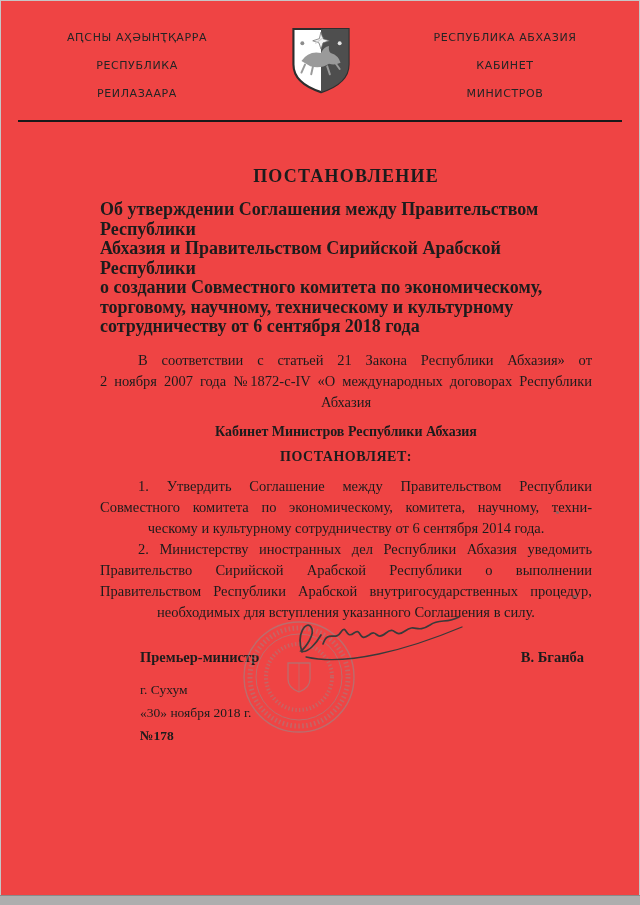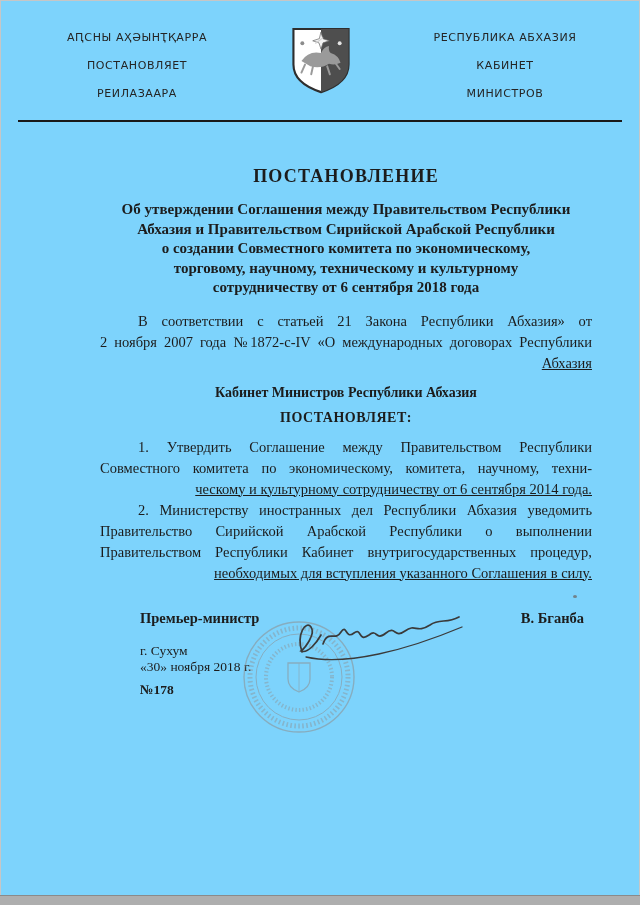--- a/index.html
+++ b/index.html
@@ -1,66 +1,66 @@
 <!DOCTYPE html>
 <html><head>
 <meta charset="utf-8">
 <style>
   html,body { margin:0; padding:0; background:#e9e9e9; }
   .page {
-    position:relative; width:640px; height:905px; background:#7dd3fc;
+    position:relative; width:640px; height:905px; background:#ef4444;
     overflow:hidden; color:#1c1c1c;
     font-family:"Liberation Serif","DejaVu Serif",serif;
     box-shadow: inset 0 0 0 1px #c6c6c6;
   }
   
   .letterhead { display:flex; justify-content:space-between; align-items:flex-start; padding:24px 26px 0 28px; }
   .lh-col { width:218px; text-align:center; font-family:"DejaVu Sans","Liberation Sans",sans-serif;
             font-size:11px; letter-spacing:.6px; color:#242424; }
   .lh-col div { line-height:28px; white-space:nowrap; }
   .emblem { margin-top:1px; }
   .rule { margin:12px 18px 0 18px; border-top:2px solid #191919; }
   
   .body-col { margin-left:100px; margin-right:48px; }
   .doc-title { margin-top:44px; text-align:center; font-weight:bold; font-size:18px; letter-spacing:1.2px; }
-  .subject { margin-top:13px; text-align:center; font-weight:bold; font-size:15px; line-height:19.5px; }
+  .subject { margin-top:13px; text-align:left; font-weight:bold; font-size:18px; line-height:19.5px; }
   .para { font-size:14.5px; line-height:21px; }
   .preamble { margin-top:13px; }
   .jline { text-align:justify; text-align-last:justify; }
-  .jlast { text-align:right;text-decoration:underline; }
+  .jlast { text-align:center; }
   .indent { text-indent:38px; }
   .issuer { margin-top:11px; text-align:center; font-weight:bold; font-size:14px; }
   .resolves { margin-top:9px; text-align:center; font-weight:bold; font-size:14px; letter-spacing:.5px; }
   .clause-1 { margin-top:11px; }
   .clause-2 { margin-top:0; }
   .sign-row { margin-top:26px; display:flex; justify-content:space-between; align-items:baseline;
               padding-left:40px; font-weight:bold; font-size:14.5px; }
   .sign-name { margin-right:8px;text-align:right; }
   .footer-line { padding-left:40px; font-size:13.5px; }
   .fl-city { margin-top:16px; }
-  .fl-date { }
+  .fl-date { margin-top:7px; }
   .fl-num  { margin-top:7px;font-weight:bold; }
   
   .seal { position:absolute; left:240px; top:618px; z-index:1; opacity:.55; }
   .autograph { position:absolute; left:292px; top:612px; z-index:2; }
   .speck { position:absolute; background:#6e6e6e; border-radius:50%; opacity:.8; z-index:3; }
   .s1 { left:573px; top:595px; width:4px; height:3px; }
   .s2 { left:556px; top:511px; width:3px; height:3px; }
   .scan-bottom { position:absolute; left:0; right:0; bottom:0; height:9px;
                  background:#aeaeae; border-top:1px solid #8a8a8a; z-index:4; }
 </style>
 </head>
 <body>
 
 <div class="page">
 
   <header class="letterhead">
     <div class="lh-col">
       <div>АԤСНЫ АҲӘЫНҬҚАРРА</div>
-      <div>ПОСТАНОВЛЯЕТ</div>
+      <div>РЕСПУБЛИКА</div>
       <div>РЕИЛАЗААРА</div>
     </div>
 
     <div class="emblem">
       <svg viewBox="0 0 72 80" width="64" height="72" aria-hidden="true">
         <path d="M5 4 h62 v40 q0 21 -31 31 q-31 -10 -31 -31 z" fill="#ffffff" stroke="#2e2e2e" stroke-width="2.4"></path>
         <path d="M36 4 h31 v40 q0 21 -31 31 z" fill="#4e4e4e"></path>
         <g stroke-linecap="round">
           <path d="M36 8 l2.3 7 l7 2.3 l-7 2.3 l-2.3 7 l-2.3 -7 l-7 -2.3 l7 -2.3 z" fill="#f2f2f2" stroke="#6b6b6b" stroke-width="0.8"></path>
           <path d="M14 40 q8 -12 22 -9 q3 -7 9 -8 q-1 6 2 8 q9 3 11 11 q-7 3 -13 1 q-9 6 -21 3 z" fill="#9a9a9a"></path>
@@ -103,21 +103,21 @@
 
     <div class="para clause-1">
       <div class="jline indent">1. Утвердить  Соглашение  между  Правительством  Республики</div>
       <div class="jline">Совместного комитета по экономическому, комитета, научному, техни-</div>
       <div class="jlast">ческому и культурному сотрудничеству от 6 сентября 2014 года.</div>
     </div>
 
     <div class="para clause-2">
       <div class="jline indent">2. Министерству иностранных дел Республики Абхазия уведомить</div>
       <div class="jline">Правительство Сирийской Арабской Республики о выполнении</div>
-      <div class="jline">Правительством Республики Кабинет внутригосударственных процедур,</div>
+      <div class="jline">Правительством Республики Арабской внутригосударственных процедур,</div>
       <div class="jlast">необходимых для вступления указанного Соглашения в силу.</div>
     </div>
 
     <div class="sign-row">
       <span class="sign-role">Премьер-министр</span>
       <span class="sign-name">В. Бганба</span>
     </div>
 
     <div class="footer-line fl-city">г. Сухум</div>
     <div class="footer-line fl-date">«30» ноября 2018 г.</div>

